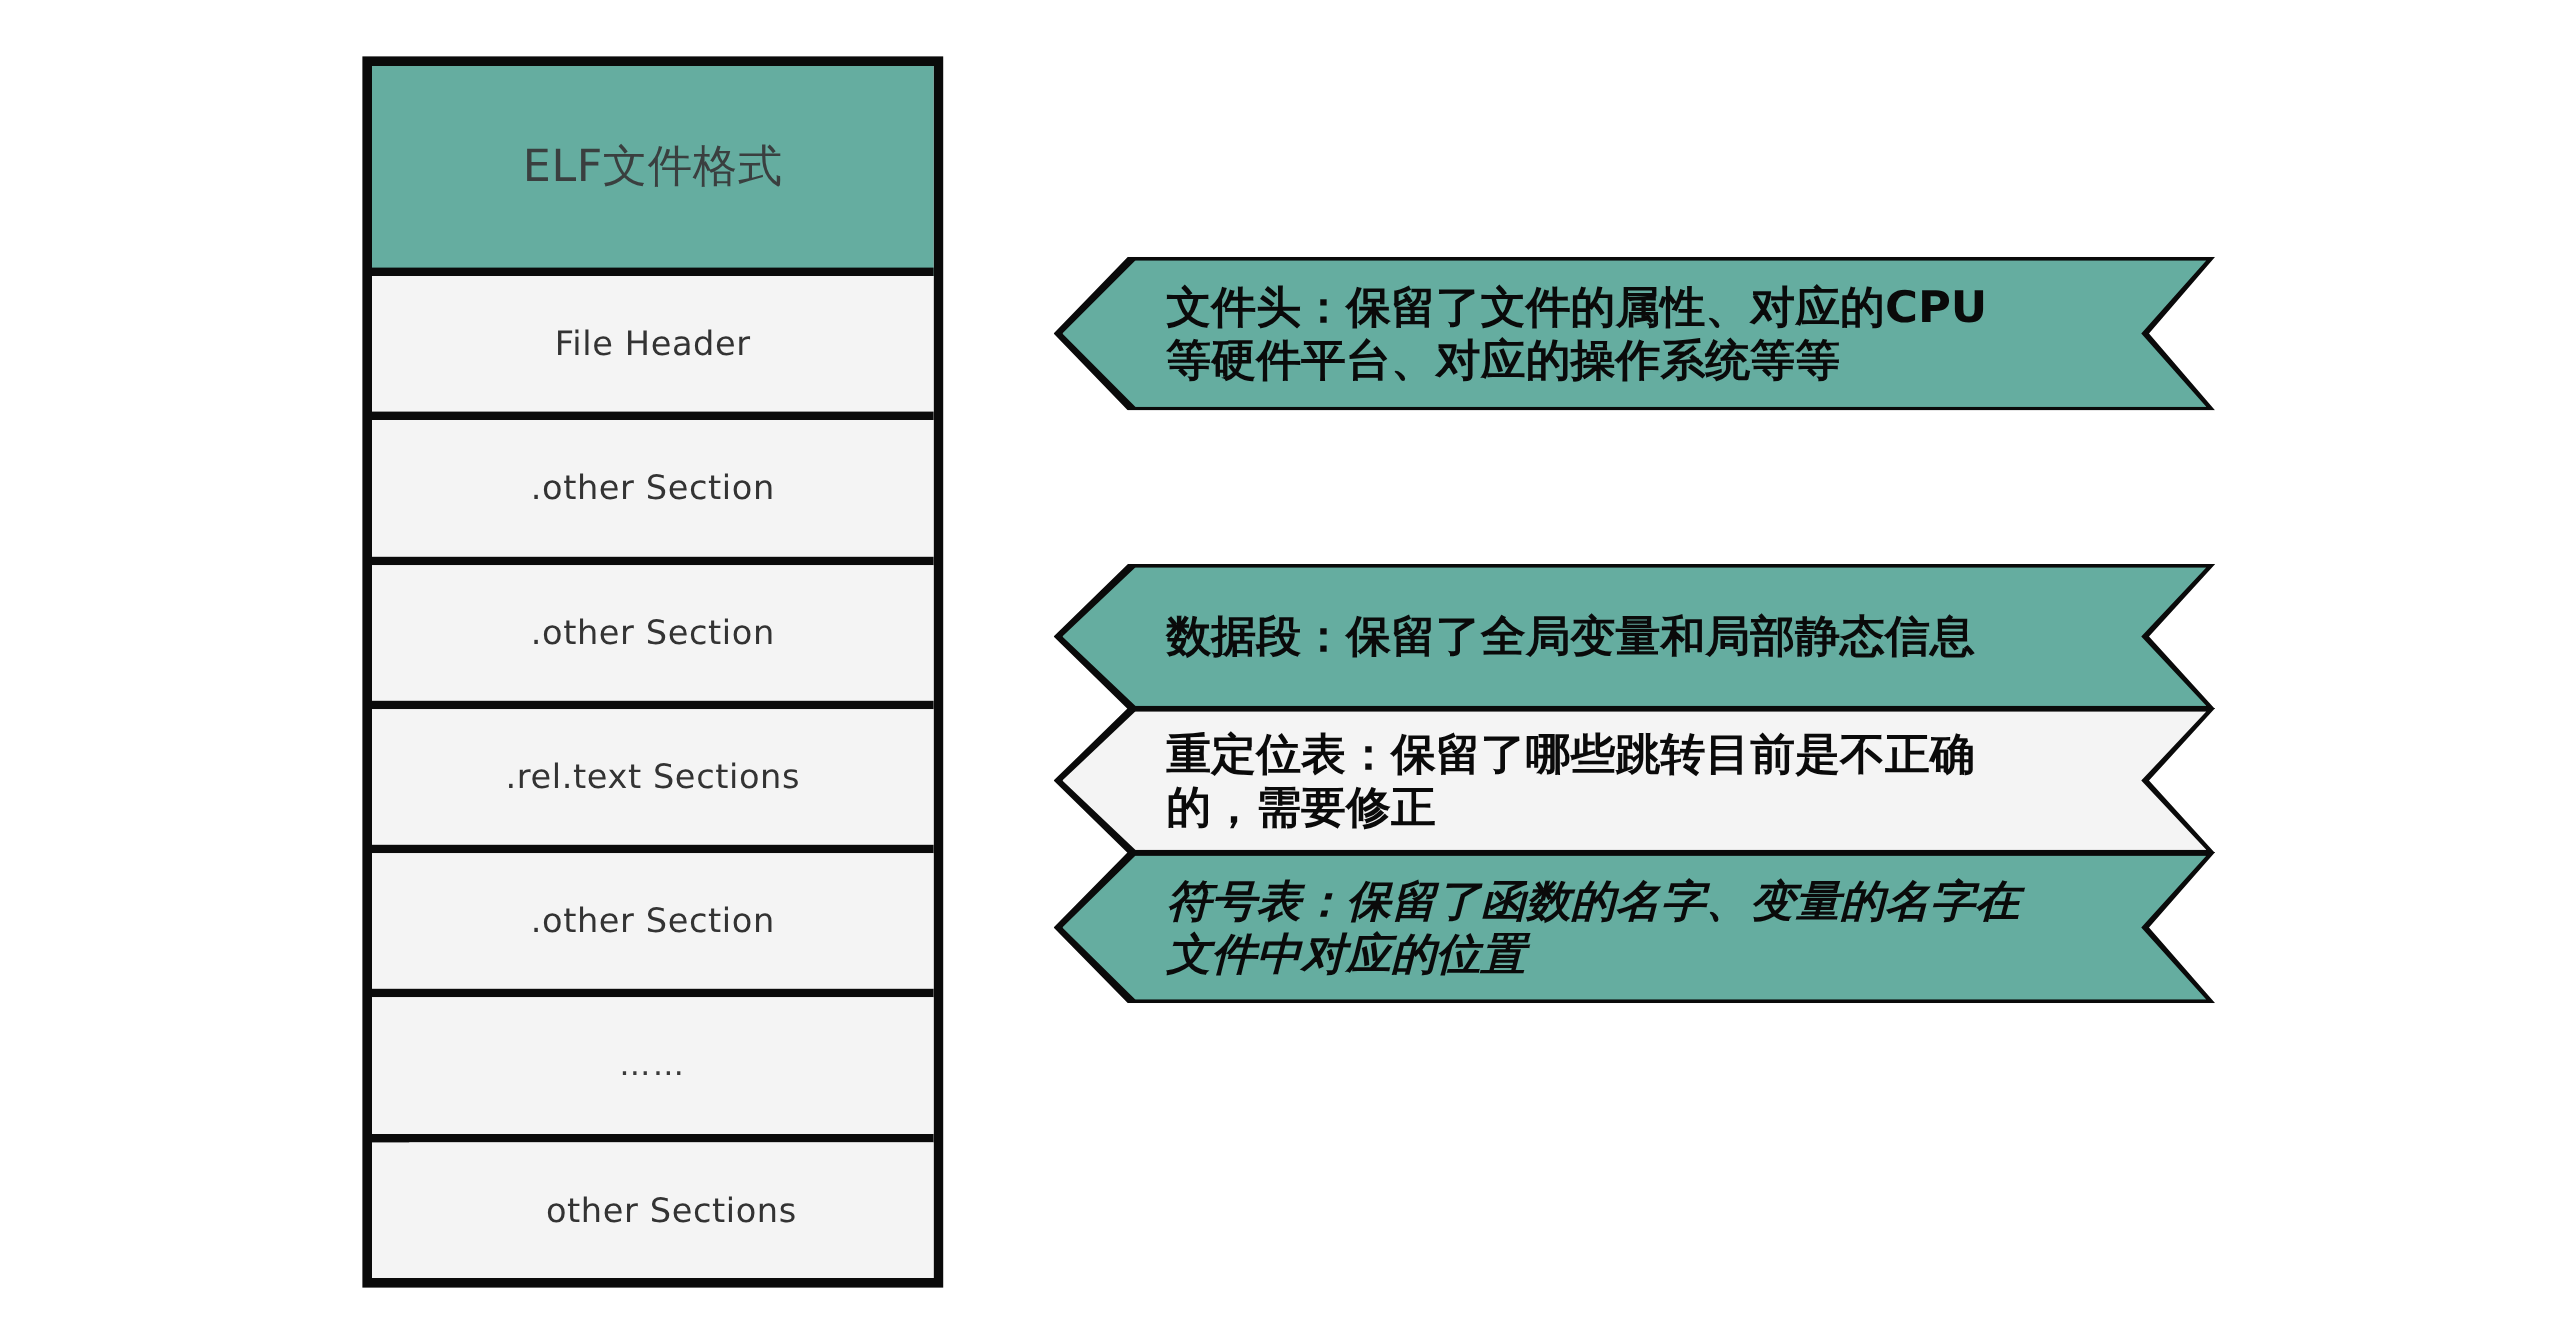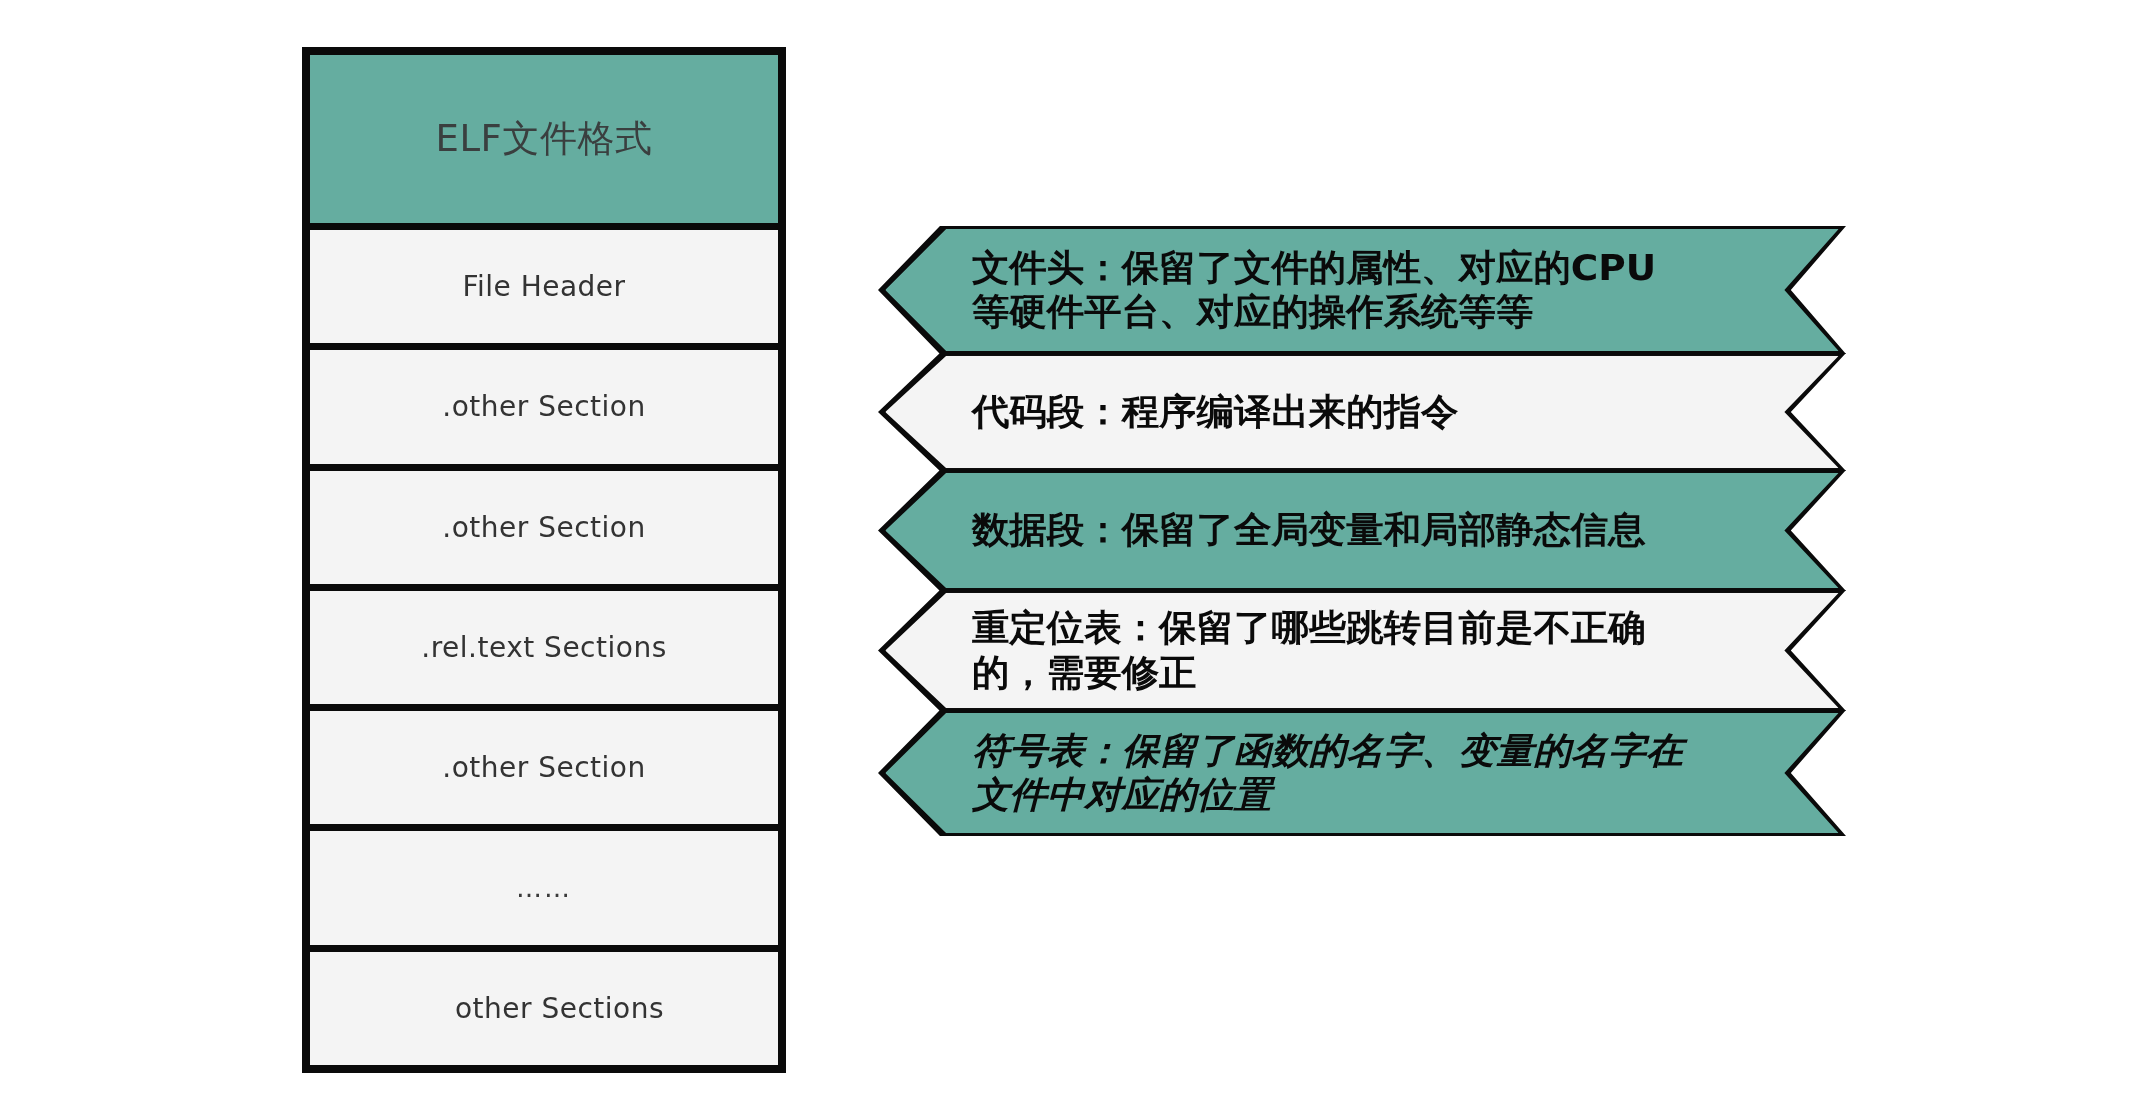--- a/index.html
+++ b/index.html
@@ -97,21 +97,21 @@
   .banner-text {
     padding-left: 88px;
     padding-right: 150px;
     font-size: 38px;
     line-height: 1.22;
     color: #0a0a0a;
     font-weight: 600;
     font-family: "DejaVu Sans", "Liberation Sans", sans-serif;
   }
 
-  .b1 { top: 226px;  height: 128px; }
+  .b1 { top: 214px;  height: 128px; }
   .b2 { top: 353px;  height: 118px; }
   .b3 { top: 470px;  height: 121px; }
   .b4 { top: 590px;  height: 121px; }
   .b5 { top: 710px;  height: 126px; font-style: italic; }
 </style>
 </head>
 <body>
 
 <div id="diagram-root">
 
@@ -150,25 +150,20 @@
     </div>
 
   </div>
 
   <div class="banner teal b1">
     <div class="banner-inner">
       <div class="banner-text">文件头：保留了文件的属性、对应的CPU等硬件平台、对应的操作系统等等</div>
     </div>
   </div>
 
-  <div class="banner light b2">
-    <div class="banner-inner">
-      <div class="banner-text">代码段：程序编译出来的指令</div>
-    </div>
-  </div>
 
   <div class="banner teal b3">
     <div class="banner-inner">
       <div class="banner-text">数据段：保留了全局变量和局部静态信息</div>
     </div>
   </div>
 
   <div class="banner light b4">
     <div class="banner-inner">
       <div class="banner-text">重定位表：保留了哪些跳转目前是不正确的，需要修正</div>

